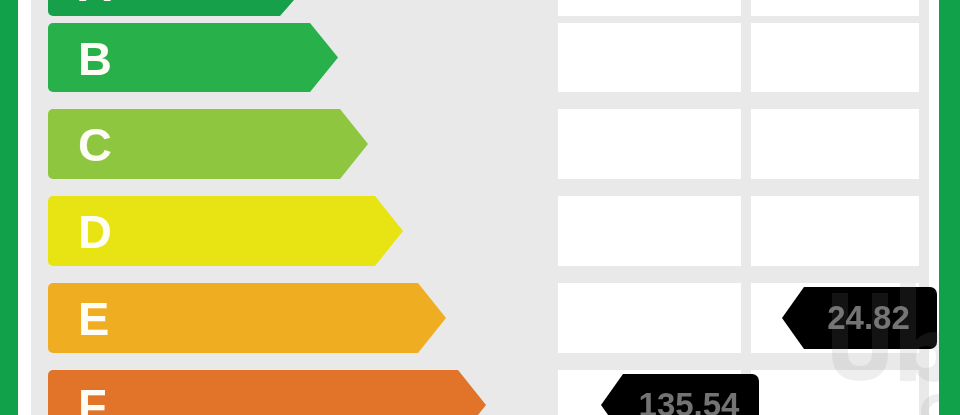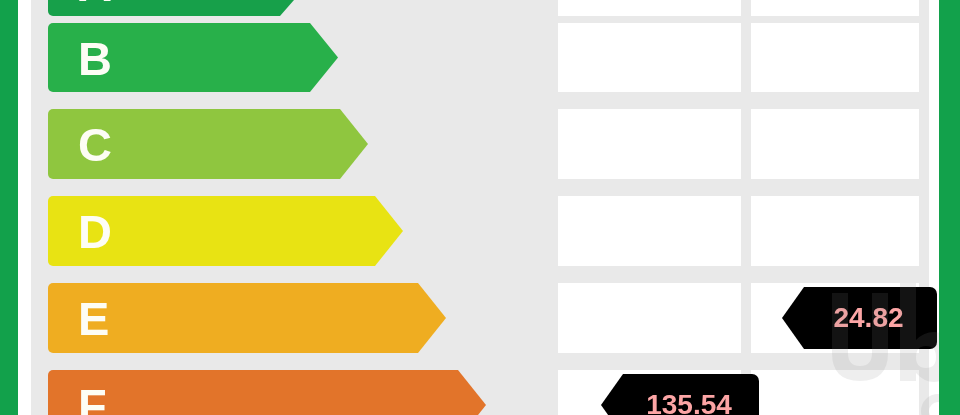--- a/index.html
+++ b/index.html
@@ -23,26 +23,26 @@
 
   
   .bar{position:absolute;left:17px;display:block;
        border-radius:5px 0 0 5px;
        -webkit-clip-path:polygon(0 0, calc(100% - 28px) 0, 100% 50%, calc(100% - 28px) 100%, 0 100%);
        clip-path:polygon(0 0, calc(100% - 28px) 0, 100% 50%, calc(100% - 28px) 100%, 0 100%);}
   .bar .letter{position:absolute;left:30px;top:50%;transform:translateY(-50%);
        color:#fdfdf5;font-size:47px;font-weight:bold;line-height:1;letter-spacing:0px;}
 
   
-  .badge{position:absolute;background:#000000;color:#fca5a5;
+  .badge{position:absolute;background:#000000;color:#737373;
        border-radius:0 7px 7px 0;
        -webkit-clip-path:polygon(22px 0, 100% 0, 100% 100%, 22px 100%, 0 50%);
        clip-path:polygon(22px 0, 100% 0, 100% 100%, 22px 100%, 0 50%);
        display:flex;align-items:center;justify-content:center;
-       font-size:28px;font-weight:bold;padding-left:18px;box-sizing:border-box;}
+       font-size:33px;font-weight:bold;padding-left:18px;box-sizing:border-box;}
 
   
   .watermark{position:absolute;right:8px;bottom:-18px;width:130px;height:150px;
        opacity:.14;pointer-events:none;}
   .watermark svg{width:100%;height:100%;display:block;}
 </style>
 </head>
 <body>
 
 <div id="stage">

